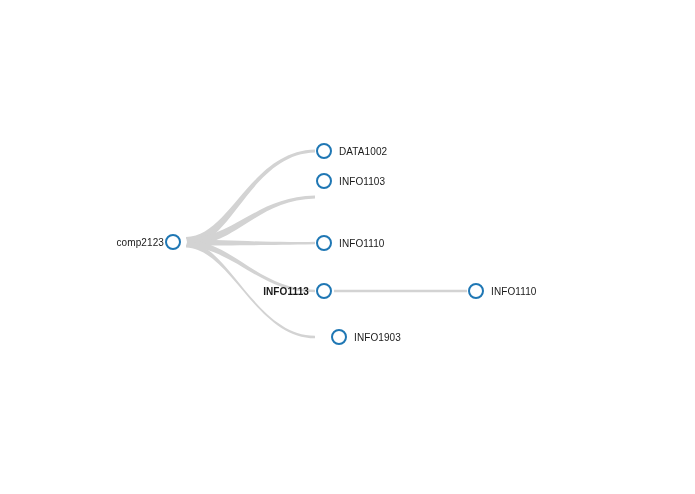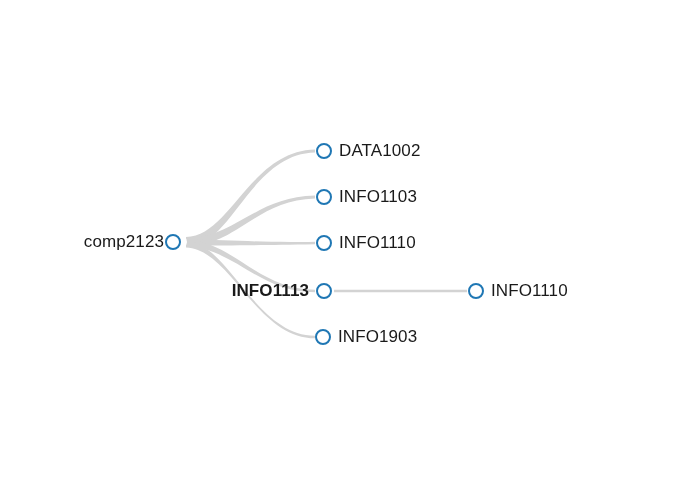--- a/index.html
+++ b/index.html
@@ -44,21 +44,21 @@
     box-sizing: border-box;
     border: 2.5px solid #1f77b4;
     border-radius: 50%;
     background: #ffffff;
   }
   .node-label {
     position: absolute;
     top: 50%;
     transform: translateY(-50%);
     white-space: nowrap;
-    font-size: 17px;
+    font-size: 10px;
     color: #1a1a1a;
     letter-spacing: 0.1px;
   }
   .label-right .node-label {
     left: 23px;
   }
   .label-left .node-label {
     right: 23px;
   }
 </style>
@@ -103,36 +103,36 @@
   <div class="node label-left" style="left:176px; top:242px;padding-left:22px;">
     <span class="node-ring"></span>
     <span class="node-label">comp2123</span>
   </div>
 
   <div class="node label-right" style="left:324px; top:151px;">
     <span class="node-ring"></span>
     <span class="node-label">DATA1002</span>
   </div>
 
-  <div class="node label-right" style="left:324px; top:197px;">
+  <div class="node label-right" style="left:324px; top:181px;">
     <span class="node-ring"></span>
     <span class="node-label">INFO1103</span>
   </div>
 
   <div class="node label-right" style="left:324px; top:243px;">
     <span class="node-ring"></span>
     <span class="node-label">INFO1110</span>
   </div>
 
   <div class="node label-left" style="left:324px; top:291px;font-weight:bold;">
     <span class="node-ring"></span>
     <span class="node-label">INFO1113</span>
   </div>
 
-  <div class="node label-right" style="left:323px; top:337px;">
+  <div class="node label-right" style="left:339px; top:337px;">
     <span class="node-ring"></span>
     <span class="node-label">INFO1903</span>
   </div>
 
   <div class="node label-right" style="left:476px; top:291px;">
     <span class="node-ring"></span>
     <span class="node-label">INFO1110</span>
   </div>
 
 </div>

